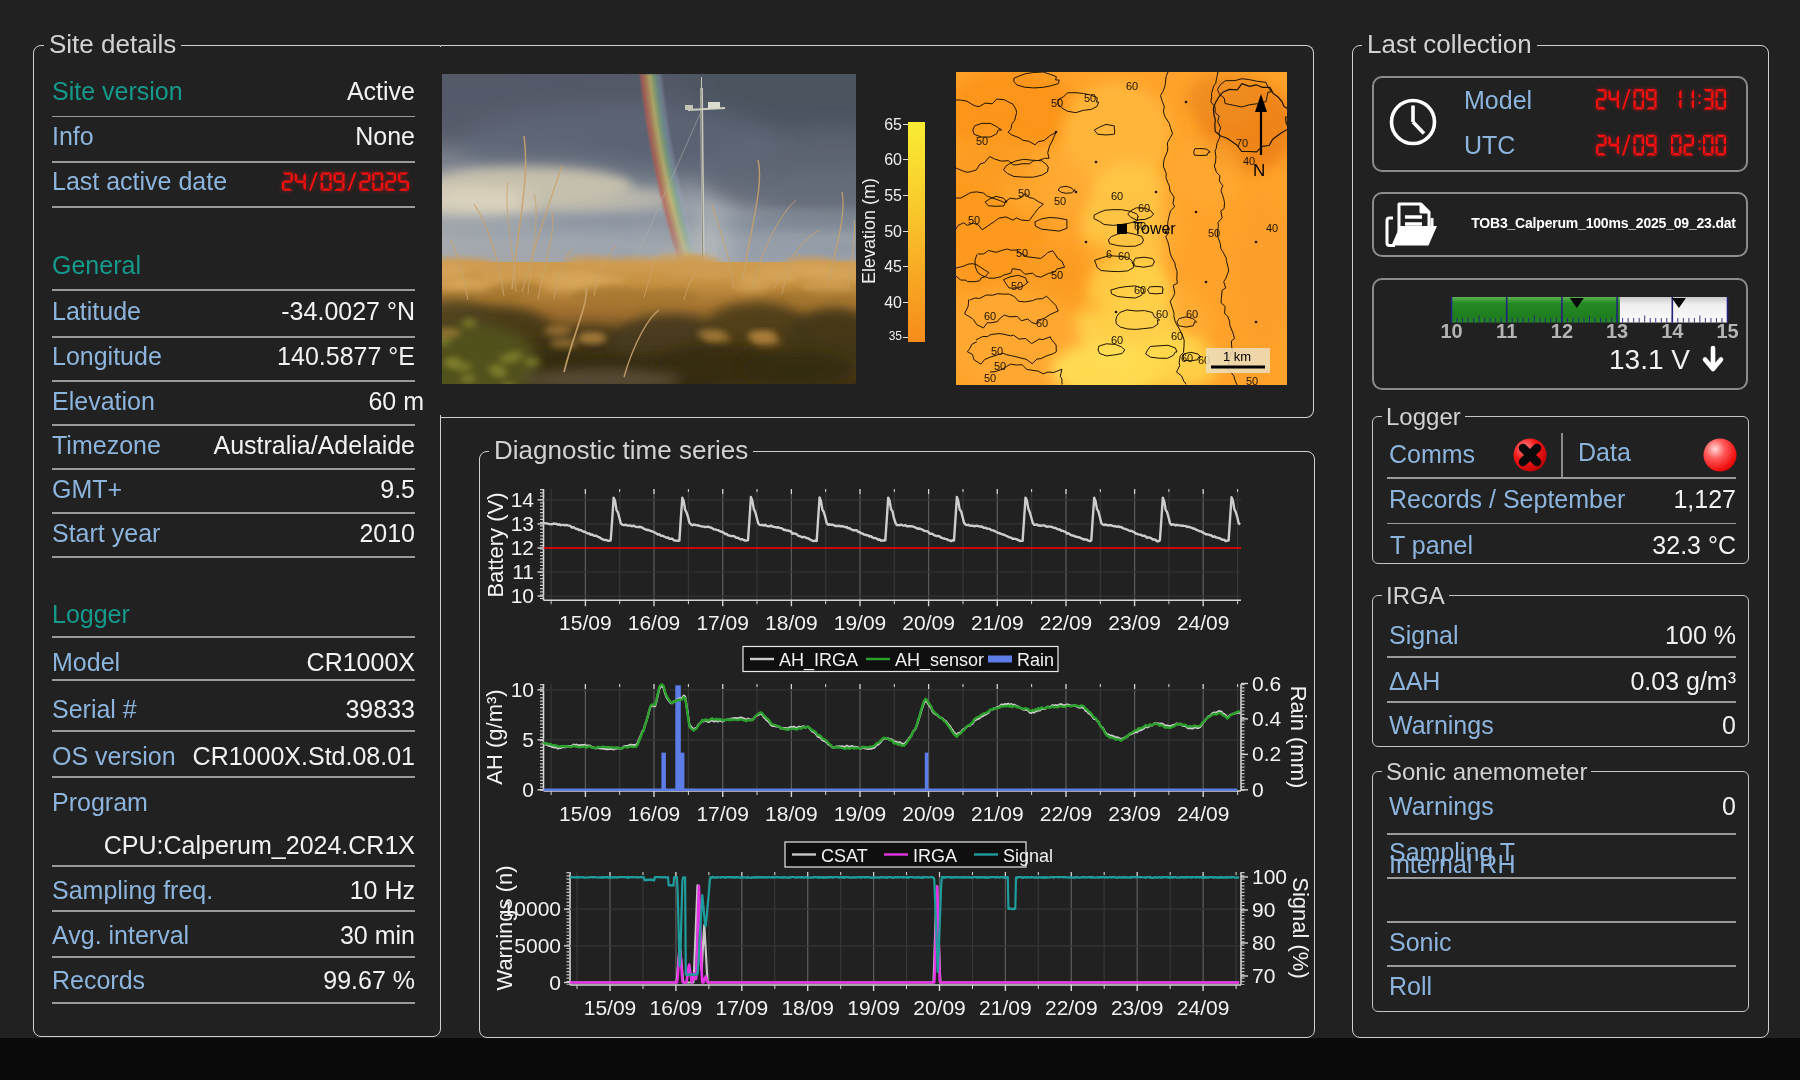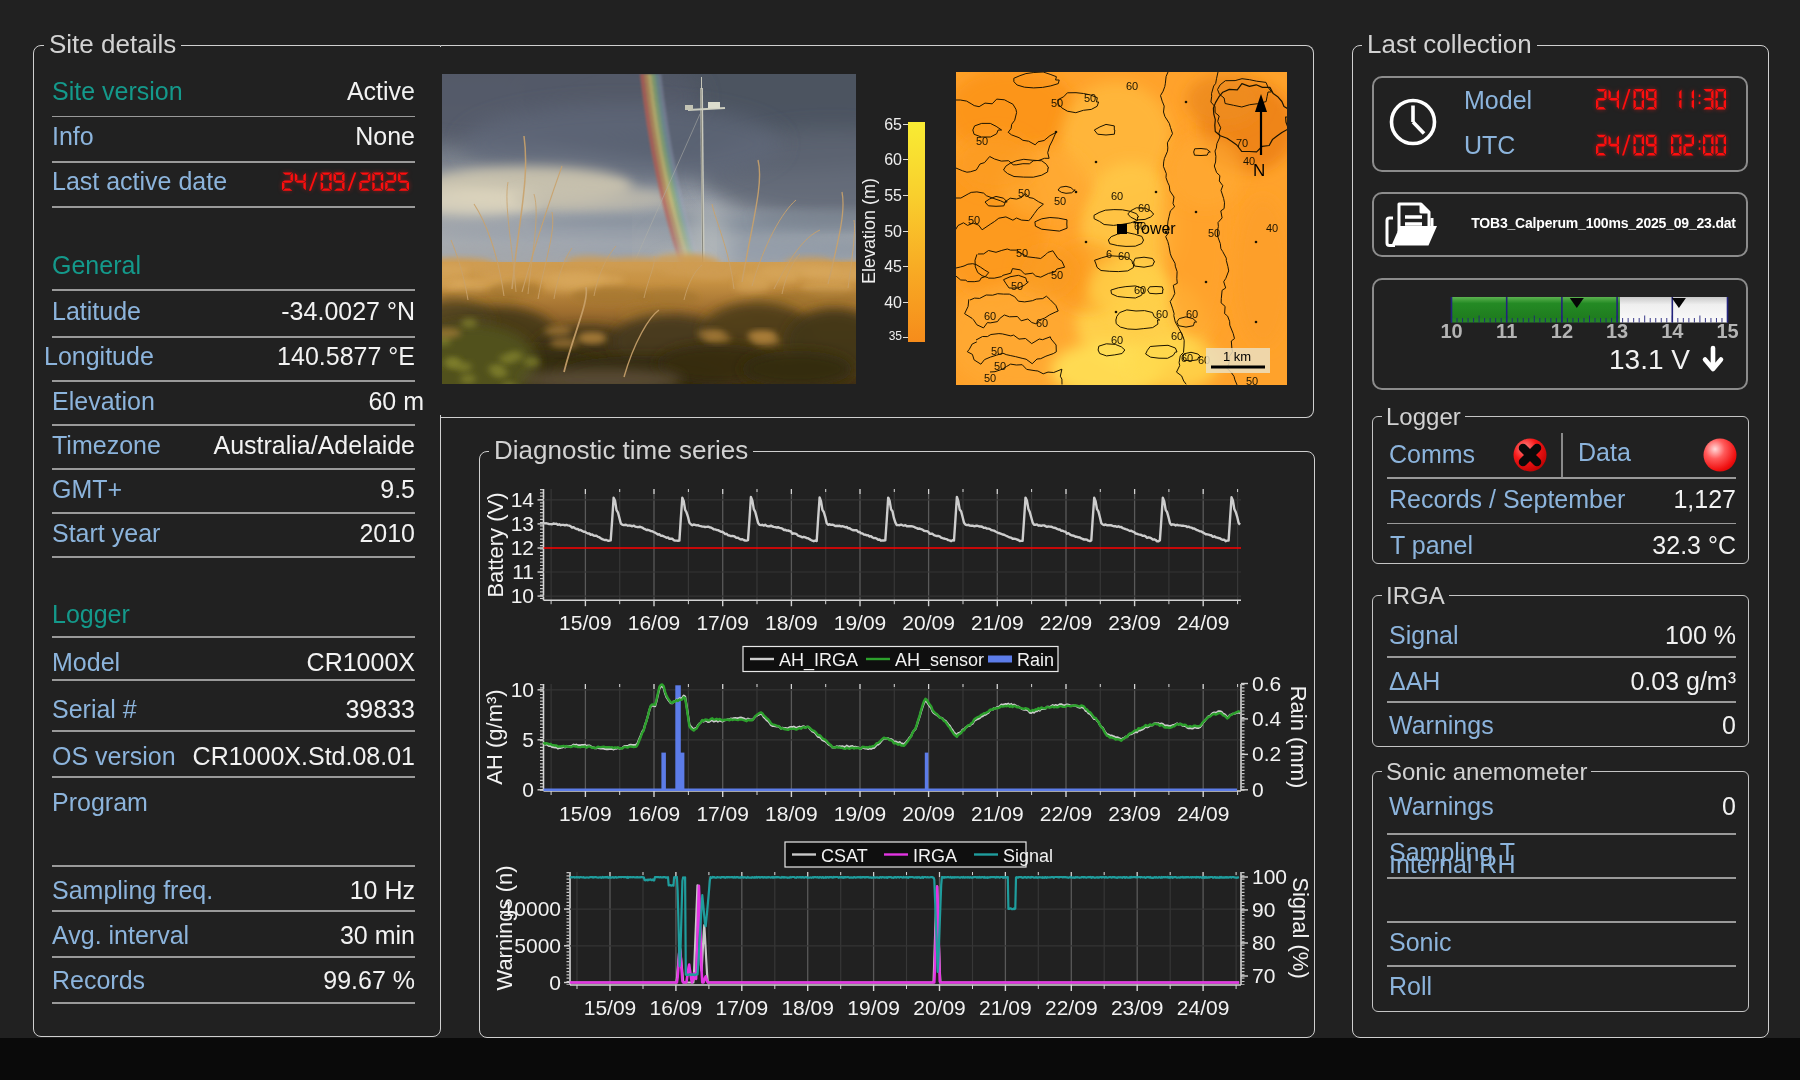--- a/index.html
+++ b/index.html
@@ -27,21 +27,21 @@
     <div class="lab" style="left:52px;top:123px">Info</div>
     <div class="val" style="right:1385px;top:123px">None</div>
     <div style="position:absolute;left:52px;top:161px;width:363px;height:1.5px;background:#9a9a9a"></div>
     <div class="lab" style="left:52px;top:168px">Last active date</div>
     <div style="position:absolute;left:52px;top:206px;width:363px;height:1.5px;background:#9a9a9a"></div>
     <div class="teal" style="left:52px;top:252px">General</div>
     <div style="position:absolute;left:52px;top:289px;width:363px;height:1.5px;background:#9a9a9a"></div>
     <div class="lab" style="left:52px;top:298px">Latitude</div>
     <div class="val" style="right:1385px;top:298px">-34.0027 °N</div>
     <div style="position:absolute;left:52px;top:336px;width:363px;height:1.5px;background:#9a9a9a"></div>
-    <div class="lab" style="left:44px;top:343px">Longitude</div>
+    <div class="lab" style="left:52px;top:343px">Longitude</div>
     <div class="val" style="right:1385px;top:343px">140.5877 °E</div>
     <div style="position:absolute;left:52px;top:380px;width:363px;height:1.5px;background:#9a9a9a"></div>
     <div class="lab" style="left:52px;top:388px">Elevation</div>
     <div class="val" style="right:1376px;top:388px">60 m</div>
     <div style="position:absolute;left:52px;top:424px;width:363px;height:1.5px;background:#9a9a9a"></div>
     <div class="lab" style="left:52px;top:432px">Timezone</div>
     <div class="val" style="right:1385px;top:432px">Australia/Adelaide</div>
     <div style="position:absolute;left:52px;top:468px;width:363px;height:1.5px;background:#9a9a9a"></div>
     <div class="lab" style="left:52px;top:476px">GMT+</div>
     <div class="val" style="right:1385px;top:476px">9.5</div>
@@ -54,20 +54,21 @@
     <div class="lab" style="left:52px;top:649px">Model</div>
     <div class="val" style="right:1385px;top:649px">CR1000X</div>
     <div style="position:absolute;left:52px;top:679px;width:363px;height:1.5px;background:#9a9a9a"></div>
     <div class="lab" style="left:52px;top:696px">Serial #</div>
     <div class="val" style="right:1385px;top:696px">39833</div>
     <div style="position:absolute;left:52px;top:730px;width:363px;height:1.5px;background:#9a9a9a"></div>
     <div class="lab" style="left:52px;top:743px">OS version</div>
     <div class="val" style="right:1385px;top:743px">CR1000X.Std.08.01</div>
     <div style="position:absolute;left:52px;top:776px;width:363px;height:1.5px;background:#9a9a9a"></div>
     <div class="lab" style="left:52px;top:789px">Program</div>
+    <div class="val" style="right:1385px;top:832px">CPU:Calperum_2024.CR1X</div>
     <div style="position:absolute;left:52px;top:865px;width:363px;height:1.5px;background:#9a9a9a"></div>
     <div class="lab" style="left:52px;top:877px">Sampling freq.</div>
     <div class="val" style="right:1385px;top:877px">10 Hz</div>
     <div style="position:absolute;left:52px;top:910px;width:363px;height:1.5px;background:#9a9a9a"></div>
     <div class="lab" style="left:52px;top:922px">Avg. interval</div>
     <div class="val" style="right:1385px;top:922px">30 min</div>
     <div style="position:absolute;left:52px;top:956px;width:363px;height:1.5px;background:#9a9a9a"></div>
     <div class="lab" style="left:52px;top:967px">Records</div>
     <div class="val" style="right:1385px;top:967px">99.67 %</div>
     <div style="position:absolute;left:52px;top:1002px;width:363px;height:1.5px;background:#9a9a9a"></div>

